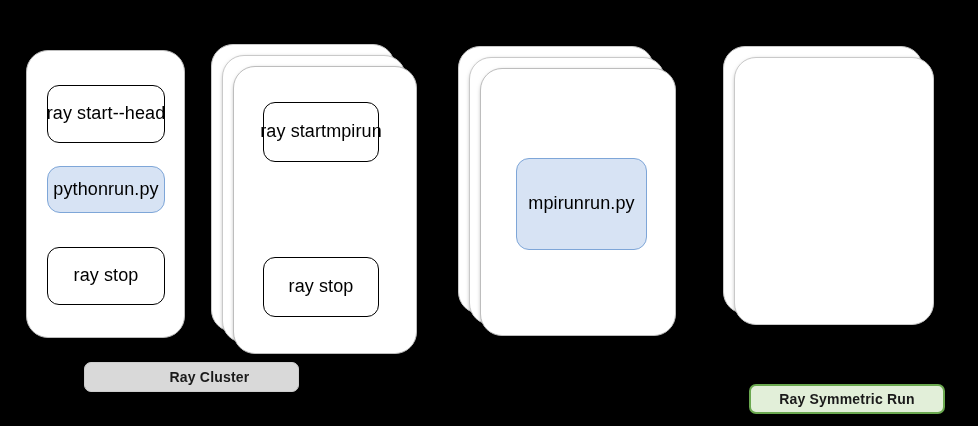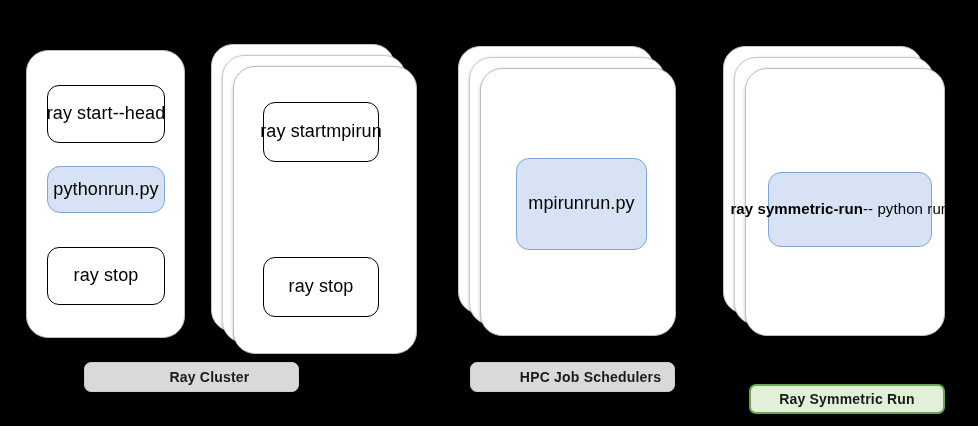--- a/index.html
+++ b/index.html
@@ -129,31 +129,21 @@
   <div class="node-card behind" style="left:458px; top:46px; width:196px; height:268px;"></div>
   <div class="node-card behind" style="left:469px; top:57px; width:196px; height:268px;"></div>
   <div class="node-card front" style="left:480px; top:68px; width:196px; height:268px;text-decoration:underline;">
 
     <div class="cmd-box highlight" style="left:35px; top:89px; width:131px; height:92px;">
       <span class="cmd-line">mpirun</span>
       <span class="cmd-line">run.py</span>
     </div>
   </div>
 
-  <div class="group-label gray" style="left:470px; top:362px; width:205px; height:30px;">
-    <span>HPC Job Schedulers</span>
-  </div>
 
   <div class="node-card behind" style="left:723px; top:46px; width:200px; height:268px;"></div>
   <div class="node-card behind" style="left:734px; top:57px; width:200px; height:268px;"></div>
-  <div class="node-card front" style="left:745px; top:68px; width:200px; height:268px;">
-
-    <div class="cmd-box highlight" style="left:22px; top:103px; width:164px; height:75px;">
-      <span class="cmd-line bold">ray symmetric-run</span>
-      <span class="cmd-line sub">-- python run.py</span>
-    </div>
-  </div>
 
   <div class="group-label green" style="left:749px; top:362px; width:196px; height:30px;margin-top:22px;">
     <span>Ray Symmetric Run</span>
   </div>
 
 </div>
 
 </body></html>

